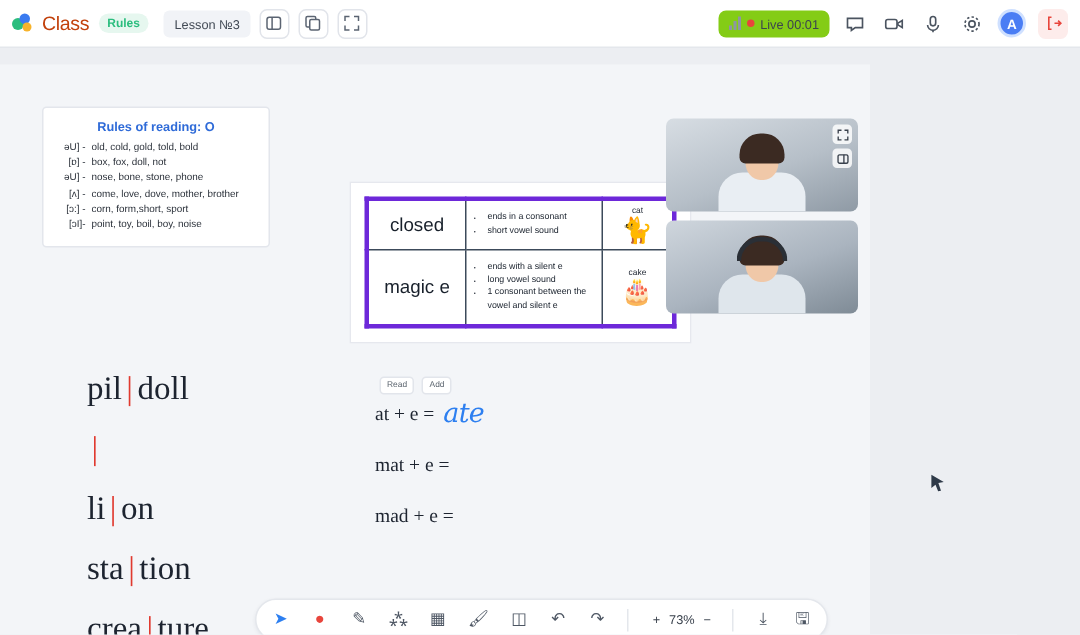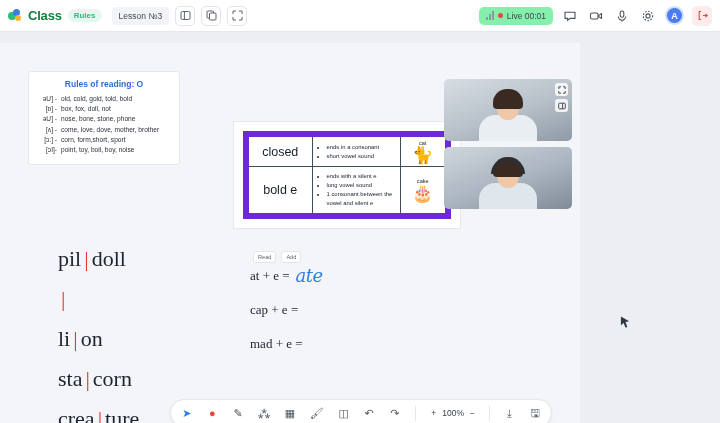--- a/index.html
+++ b/index.html
@@ -18,41 +18,41 @@
     position:absolute; left:0; top:0; width:720px; height:32px;
     background:#ffffff; border-bottom:1px solid #e4e7ec;
     display:flex; align-items:center; z-index:40;
   }
   .tb-left { display:flex; align-items:center; gap:6px; padding-left:8px; }
   .logo-dot { width:14px; height:14px; position:relative; }
   .logo-dot i { position:absolute; border-radius:50%; display:block; }
   .logo-dot i:nth-child(1){ width:8px;height:8px; background:#2bbd7e; left:0; top:3px;}
   .logo-dot i:nth-child(2){ width:7px;height:7px; background:#3a7bf0; left:5px; top:0;}
   .logo-dot i:nth-child(3){ width:6px;height:6px; background:#f7b32b; left:7px; top:6px;}
-  .brand { font-size:13px; font-weight:bold; color:#15803d; letter-spacing:-0.2px; }
+  .brand { font-size:13px; font-weight:normal; color:#c2410c; letter-spacing:-0.2px; }
   .badge-free {
     font-size:8px; color:#2bbd7e; background:#e6f7ef;
     border-radius:8px; padding:2px 6px; font-weight:bold;
   }
   .lesson-chip {
     font-size:8.5px; color:#424a55; background:#f1f3f7;
     border-radius:4px; padding:4px 7px; margin-left:4px;
   }
   .icon-btn {
     width:20px;height:20px;border:1px solid #e1e4ea;border-radius:5px;
     background:#fff; display:flex;align-items:center;justify-content:center;
     color:#5b6472;
   }
   .icon-btn svg { display:block; }
   .tb-right {
     margin-left:auto; display:flex; align-items:center; gap:8px; padding-right:8px;
   }
   .live-pill {
     display:flex; align-items:center; gap:4px;
-    background:#86efac; border-radius:5px; padding:4px 7px;
+    background:#84cc16; border-radius:5px; padding:4px 7px;
     font-size:8.5px; color:#3c4椒; color:#3c444f;
   }
   .live-dot { width:5px;height:5px;border-radius:50%; background:#e8453c; }
   .bars { display:flex; align-items:flex-end; gap:1px; height:9px; }
   .bars i { width:2px; background:#8d96a3; display:block; }
   .bars i:nth-child(1){height:3px}
   .bars i:nth-child(2){height:6px}
   .bars i:nth-child(3){height:9px}
   .rt-icon { width:18px;height:18px; display:flex;align-items:center;justify-content:center; color:#4b5460;}
   .avatar-circle {
@@ -82,21 +82,21 @@
   }
   .rules-row { display:flex; font-size:6.6px; color:#2b313a; line-height:1.55; }
   .rules-sym { width:24px; flex:0 0 24px; text-align:right; padding-right:4px; white-space:nowrap; }
   .rules-txt { flex:1; }
 
   
   .table-card {
     position:absolute; left:233px; top:78px; width:228px; height:108px;
     background:#fff; border:1px solid #e6e8ee; padding:9px;
   }
-  .ptable { width:100%; height:100%; border:6px solid #6d28d9; border-collapse:collapse; }
+  .ptable { width:100%; height:100%; border:3px solid #6d28d9; border-collapse:collapse; }
   .ptable td { border:1px solid #3c4a5a; vertical-align:middle; }
   .pt-label { width:66px; text-align:center; font-size:12.5px; color:#18202b; }
   .pt-rules { padding:4px 5px; }
   .pt-rules ul { margin:0; padding-left:9px; }
   .pt-rules li { font-size:5.9px; color:#202833; line-height:1.5; }
   .pt-pic { width:48px; text-align:center; font-size:5.6px; color:#1c2430; padding:2px; }
   .pic-emoji { font-size:17px; line-height:1; display:block; margin-top:1px; }
 
   .cursor-tag {
     position:absolute; left:466px; top:145px; display:flex; align-items:flex-start; gap:1px;
@@ -290,21 +290,21 @@
               <li>ends in a consonant</li>
               <li>short vowel sound</li>
             </ul>
           </td>
           <td class="pt-pic">
             <span>cat</span>
             <span class="pic-emoji">🐈</span>
           </td>
         </tr>
         <tr>
-          <td class="pt-label">bold e</td>
+          <td class="pt-label">magic e</td>
           <td class="pt-rules">
             <ul>
               <li>ends with a silent e</li>
               <li>long vowel sound</li>
               <li>1 consonant between the vowel and silent e</li>
             </ul>
           </td>
           <td class="pt-pic">
             <span>cake</span>
             <span class="pic-emoji">🎂</span>
@@ -338,41 +338,41 @@
         <span class="sep">|</span>
       </div>
       <div class="word">
         <span>li</span>
         <span class="sep">|</span>
         <span>on</span>
       </div>
       <div class="word">
         <span>sta</span>
         <span class="sep">|</span>
-        <span>corn</span>
+        <span>tion</span>
       </div>
       <div class="word">
         <span>crea</span>
         <span class="sep">|</span>
         <span>ture</span>
       </div>
     </div>
 
     <div class="mini-btns">
       <span class="mini-btn">Read</span>
       <span class="mini-btn">Add</span>
     </div>
 
     <div class="eqs">
       <div class="eq">
         <span>at + e =</span>
         <span class="handwrite">ate</span>
       </div>
       <div class="eq">
-        <span>cap + e =</span>
+        <span>mat + e =</span>
         <span class="handwrite"></span>
       </div>
       <div class="eq">
         <span>mad + e =</span>
         <span class="handwrite"></span>
       </div>
     </div>
 
     <div class="videos">
       <div class="tile one">
@@ -433,21 +433,21 @@
       </span>
       <span class="tool">
         <span class="tool-label">↶</span>
       </span>
       <span class="tool">
         <span class="tool-label">↷</span>
       </span>
       <span class="divider"></span>
       <span class="zoom">
         <span class="zoom-val">+</span>
-        <span class="zoom-val">100%</span>
+        <span class="zoom-val">73%</span>
         <span class="zoom-val">−</span>
       </span>
       <span class="divider"></span>
       <span class="tool">
         <span class="tool-label">⤓</span>
       </span>
       <span class="tool">
         <span class="tool-label">🖫</span>
       </span>
     </div>

